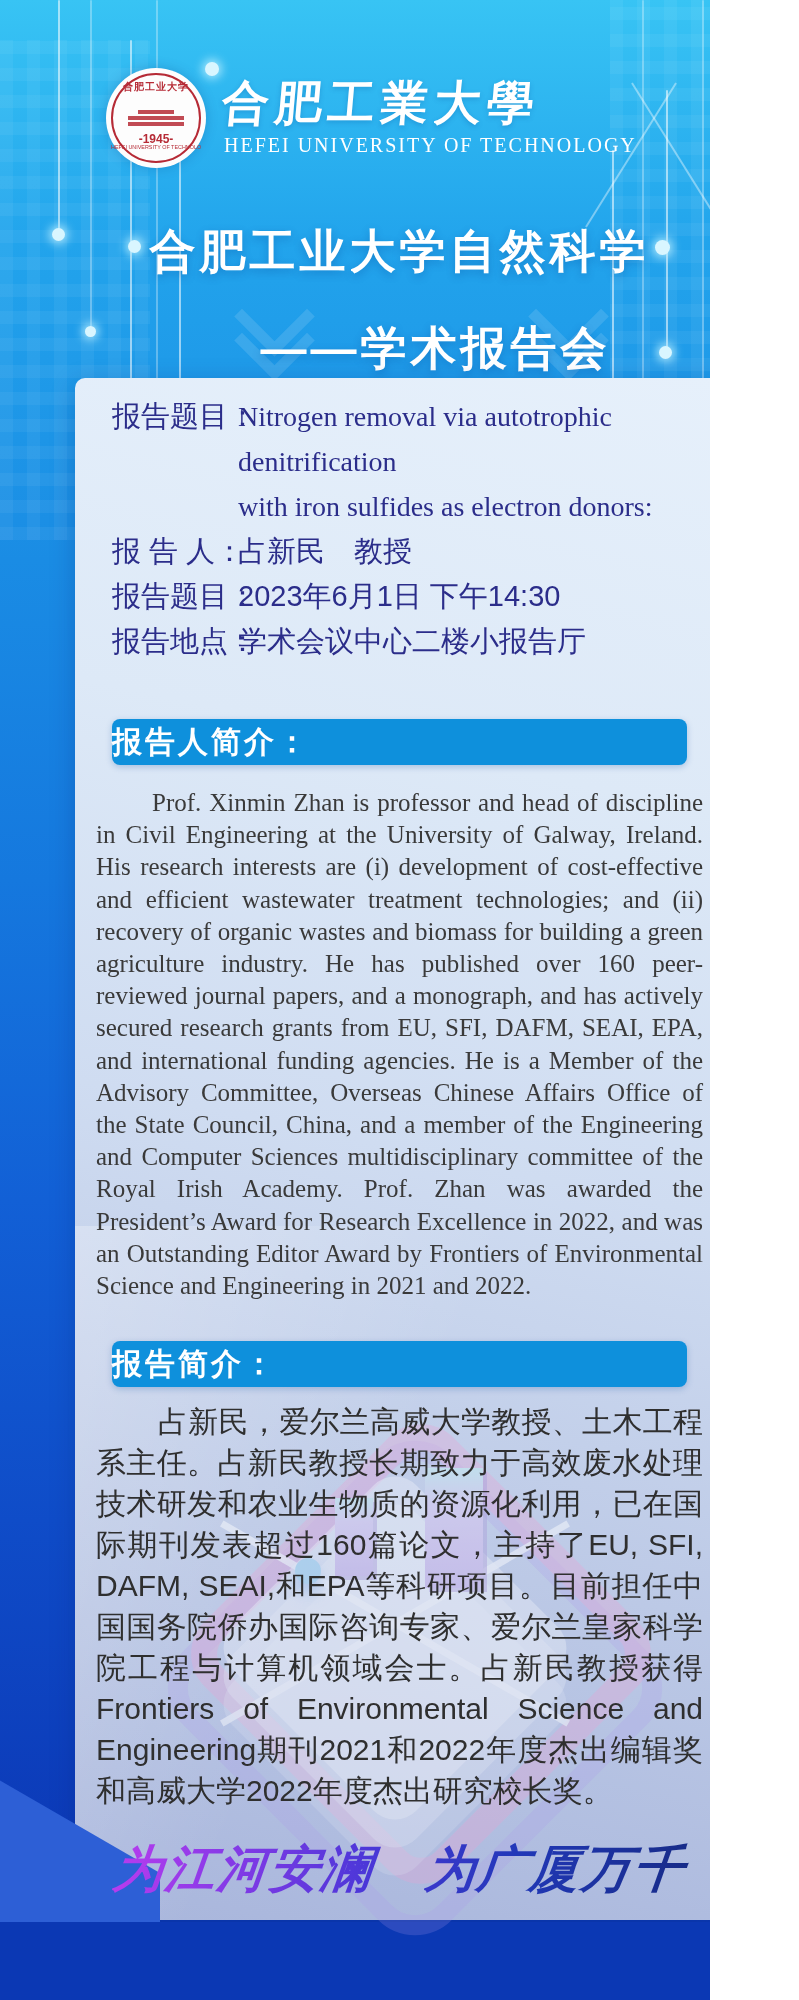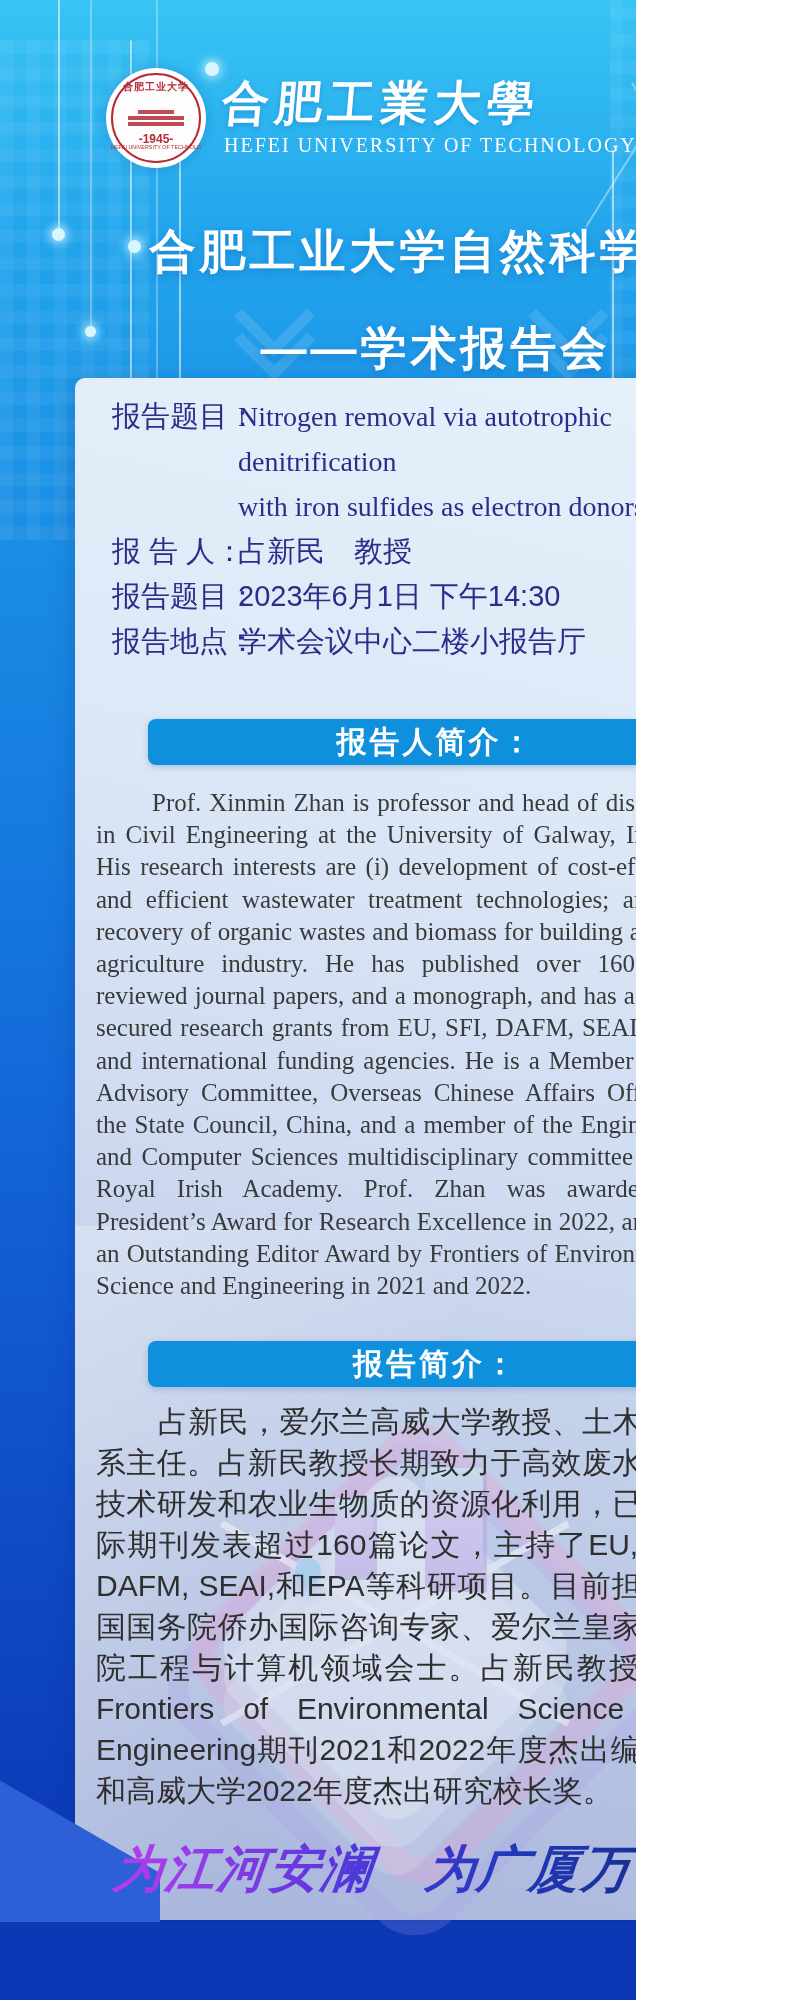--- a/index.html
+++ b/index.html
@@ -1,17 +1,17 @@
 <!DOCTYPE html>
 <html><head>
 <meta charset="utf-8">
 <style>
   html,body { margin:0; padding:0; }
   .poster {
-    position:relative; width:636px; height:2000px; overflow:hidden;
+    position:relative; width:710px; height:2000px; overflow:hidden;
     font-family:"Liberation Sans", sans-serif;
     background:linear-gradient(180deg,#38c4f4 0%,#22a4ec 12%,#1a8ce4 28%,#1578de 44%,#1260d6 60%,#0f4cc8 76%,#0c3ab8 92%,#0b38b4 100%);
   }
   
   .mosaic {
     position:absolute; opacity:.35;
     background-image:
       repeating-linear-gradient(0deg, rgba(255,255,255,.14) 0 13px, transparent 13px 27px),
       repeating-linear-gradient(90deg, rgba(255,255,255,.14) 0 13px, transparent 13px 27px);
   }
@@ -65,21 +65,21 @@
     background:linear-gradient(115deg, rgba(255,255,255,.28) 0%, rgba(255,255,255,0) 45%);
     pointer-events:none;
   }
   .details { position:absolute; left:37px; top:16px; width:580px; z-index:3; }
   .d-row { position:relative; padding-left:126px; color:#2b2d8a; font-size:29px; line-height:45px; }
   .d-label { position:absolute; left:0; top:0; white-space:nowrap; }
   .d-val-en { font-family:"Liberation Serif", serif; font-size:28px; }
   .sec-bar {
     position:absolute; left:37px; width:575px; height:46px; border-radius:8px; z-index:3;
     background:#0e90dc; color:#fff; font-size:30px; font-weight:bold; letter-spacing:3px;
-    text-align:center; line-height:46px; box-shadow:0 2px 6px rgba(10,80,160,.25);margin-left:36px;
+    text-align:left; line-height:46px; box-shadow:0 2px 6px rgba(10,80,160,.25);
   }
   .sec-bar.s1 { top:341px; }
   .sec-bar.s2 { top:963px; }
   .bio {
     position:absolute; left:21px; top:409px; width:607px; z-index:3;
     font-family:"Liberation Serif", serif; font-size:25px; line-height:32.2px;
     color:#3a3a3a; text-align:justify; text-indent:56px; margin:0;
   }
   .cn-body {
     position:absolute; left:21px; top:1023px; width:607px; z-index:3;

